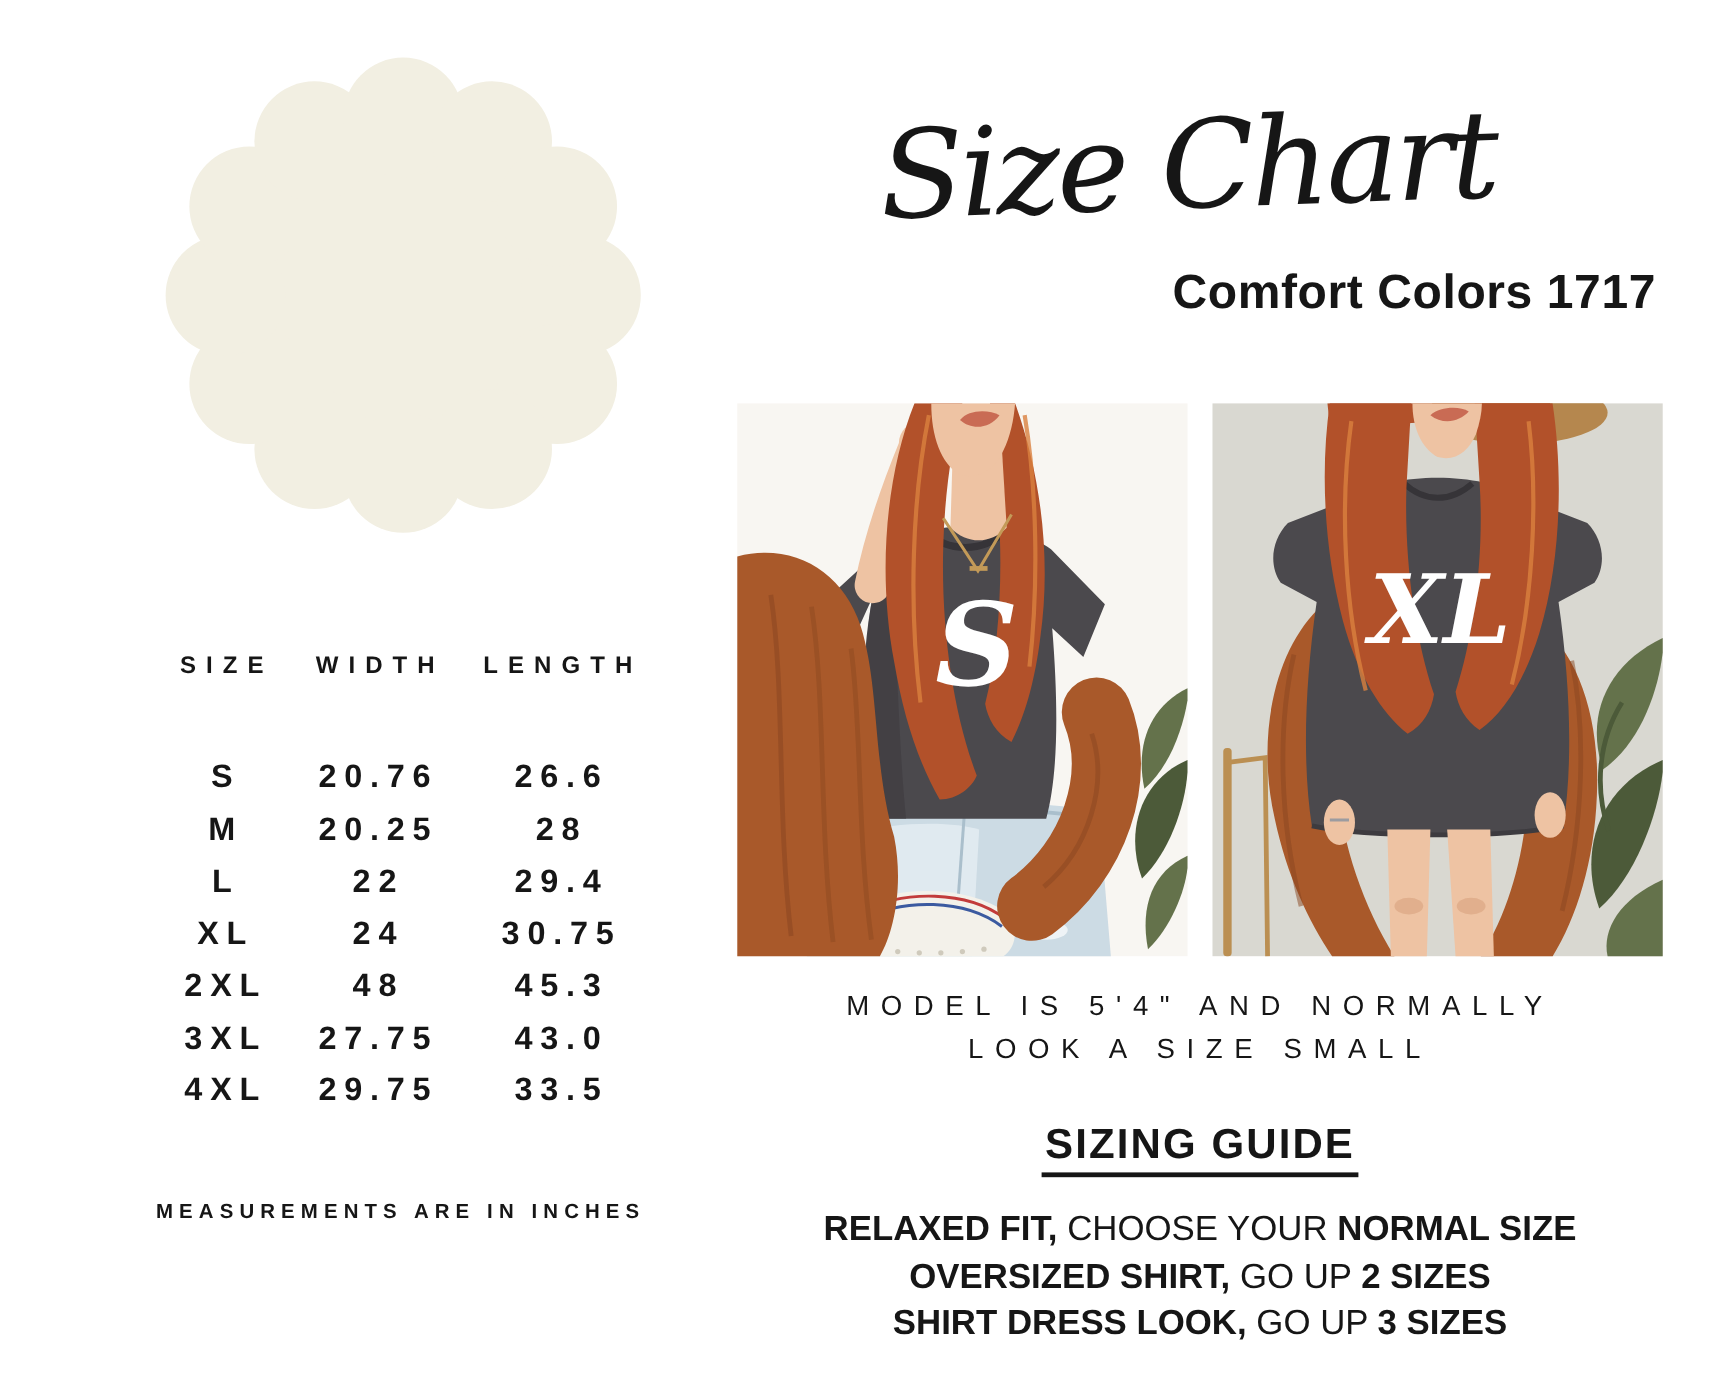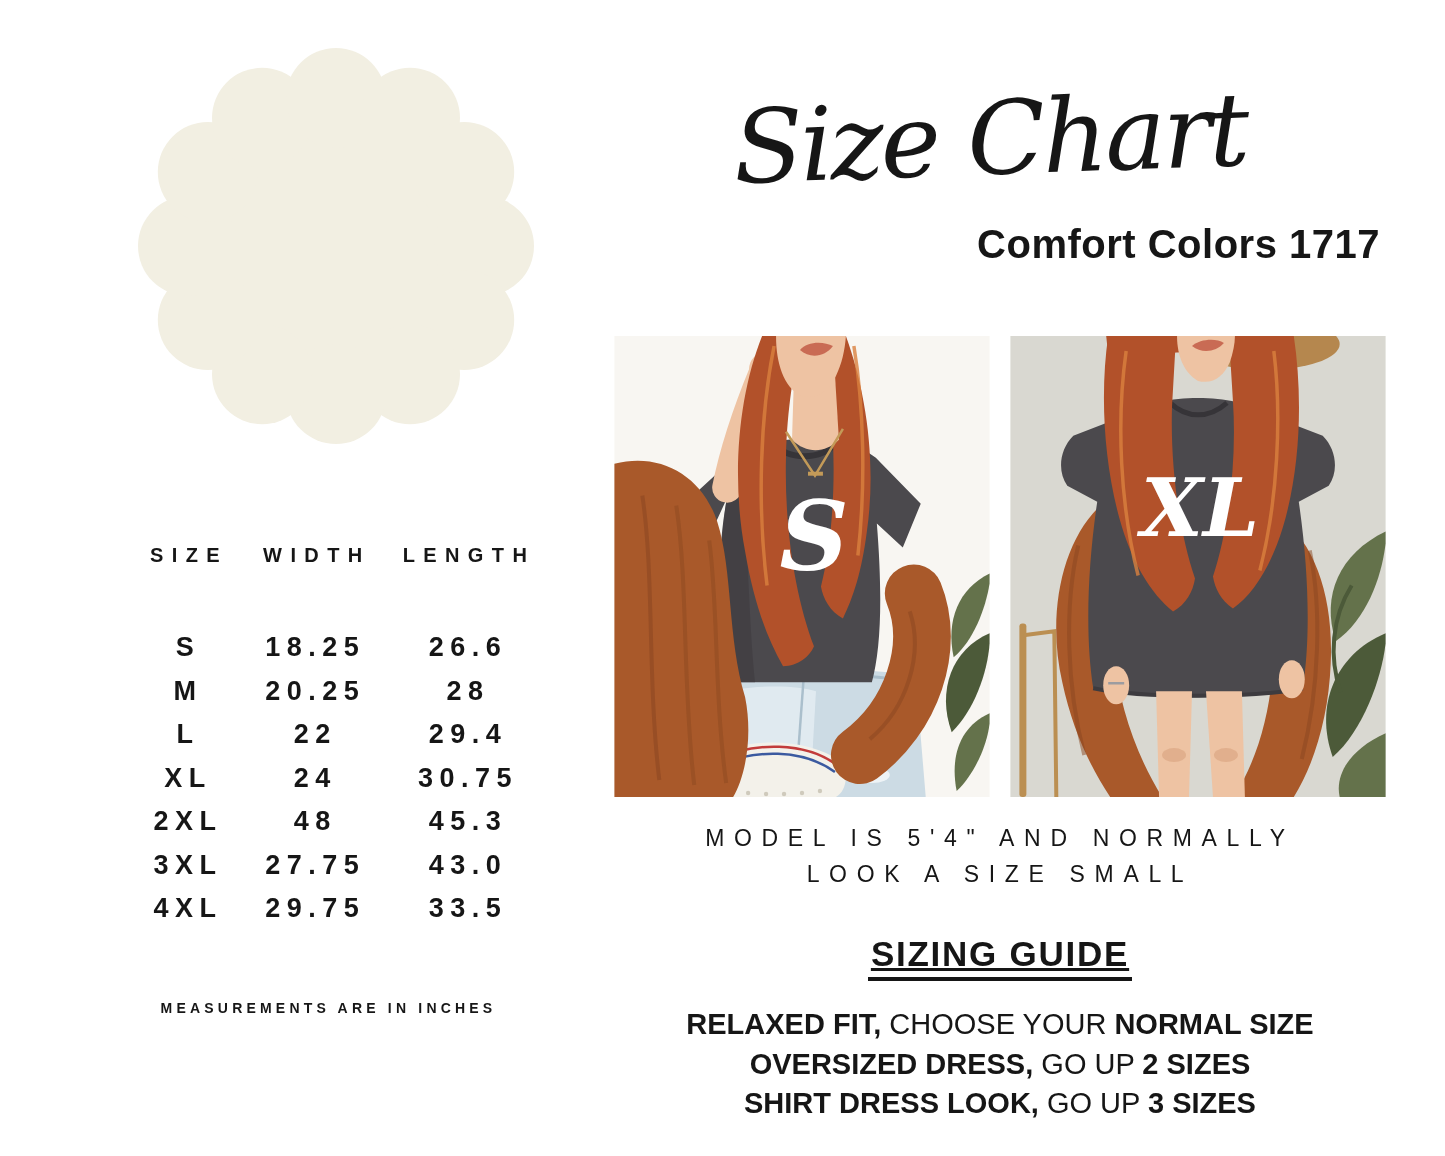--- a/index.html
+++ b/index.html
@@ -31,22 +31,22 @@
   .st-head span{
     font-size:20px;font-weight:700;letter-spacing:0.42em;text-indent:0.42em;
     line-height:30px;white-space:nowrap;
   }
   .st-body{margin-top:56px;}
   .st-row span{
     font-size:27px;font-weight:700;letter-spacing:0.24em;text-indent:0.24em;
     line-height:43.5px;white-space:nowrap;
   }
   .footnote{
-    left:106px;top:1000px;width:445px;text-align:center;
-    font-size:14px;font-weight:700;letter-spacing:0.3em;white-space:nowrap;
+    left:130px;top:1000px;width:445px;
+    font-size:17px;font-weight:700;letter-spacing:0.3em;white-space:nowrap;
   }
 
   
   .photo{top:336px;width:376px;height:461px;}
   .photo-s{left:614px;}
   .photo-xl{left:1010px;}
   .photo svg{display:block;width:100%;height:100%;}
   .overlay-letter{
     font-family:"DejaVu Serif",serif;font-style:italic;font-weight:700;
     fill:var(--overlay,#fff);
@@ -55,21 +55,21 @@
   
   .model-note{
     left:614px;top:820px;width:772px;text-align:center;
     font-size:23px;font-weight:500;letter-spacing:0.42em;line-height:36px;white-space:nowrap;
   }
 
   
   .guide{left:614px;top:934px;width:772px;text-align:center;}
   .guide-heading{
     display:inline-block;font-size:35px;font-weight:800;letter-spacing:0.05em;
-    border-bottom:4px solid var(--ink,#111);padding:0 3px 3px 3px;text-decoration:underline;
+    border-bottom:4px solid var(--ink,#111);padding:0 3px 3px 3px;
   }
   .guide-lines{margin-top:24px;}
   .guide-line{font-size:29px;line-height:39.5px;white-space:nowrap;}
   .guide-line .b{font-weight:800;}
   .guide-line .r{font-weight:400;}
 </style>
 </head>
 <body>
 
 <div class="canvas">
@@ -97,21 +97,21 @@
 
   <div class="abs size-table">
     <div class="st-head">
       <span>SIZE</span>
       <span>WIDTH</span>
       <span>LENGTH</span>
     </div>
     <div class="st-body">
       <div class="st-row">
         <span>S</span>
-        <span>18.25</span>
+        <span>20.76</span>
         <span>26.6</span>
       </div>
       <div class="st-row">
         <span>M</span>
         <span>20.25</span>
         <span>28</span>
       </div>
       <div class="st-row">
         <span>L</span>
         <span>22</span>
@@ -265,21 +265,21 @@
 
   <div class="abs guide">
     <div class="guide-heading">SIZING GUIDE</div>
     <div class="guide-lines">
       <div class="guide-line">
         <span class="b">RELAXED FIT,</span>
         <span class="r">CHOOSE YOUR</span>
         <span class="b">NORMAL SIZE</span>
       </div>
       <div class="guide-line">
-        <span class="b">OVERSIZED DRESS,</span>
+        <span class="b">OVERSIZED SHIRT,</span>
         <span class="r">GO UP</span>
         <span class="b">2 SIZES</span>
       </div>
       <div class="guide-line">
         <span class="b">SHIRT DRESS LOOK,</span>
         <span class="r">GO UP</span>
         <span class="b">3 SIZES</span>
       </div>
     </div>
   </div>

